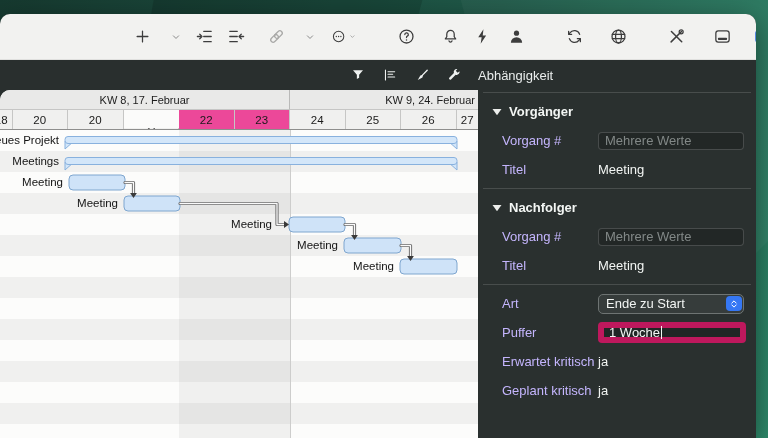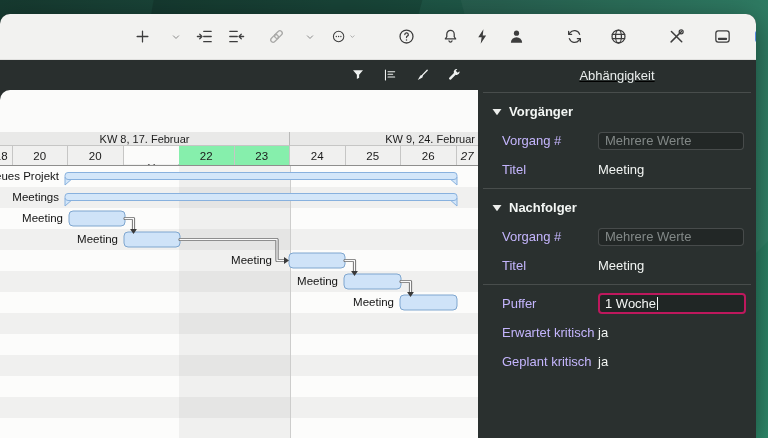--- a/index.html
+++ b/index.html
@@ -29,39 +29,39 @@
   .tbtn.disabled { color:#a9a9a7; }
   .tbtn.active { color:#2e6fe0; }
   .tsep { width:1px; height:16px; background:#d2d2d0; margin:0 3px; }
 
   
   .midband { height:30px; display:flex; background:#292f2e; }
   .view-toolbar { width:478px; display:flex; align-items:center; justify-content:flex-end;
     gap:16px; padding-right:16px; }
   .vbtn { color:#eef1f0; background:none; border:none; display:flex; }
   .vbtn svg { width:16px; height:16px; }
-  .inspector-header { flex:1; display:flex; align-items:center; justify-content:center;text-decoration:underline; }
+  .inspector-header { flex:1; display:flex; align-items:center; justify-content:flex-start; }
   .inspector-title { color:#e9edec; font-size:13px; }
 
   
   .content { display:flex; height:348px; }
 
   .gantt-card { width:478px; background:#fbfbfa; border-radius:10px 0 0 0; overflow:hidden;
     display:flex; flex-direction:column; }
-  .week-row { height:14px; display:flex;margin-top:42px; }
+  .week-row { height:20px; display:flex; }
   .week-cell { background:#e9e9e8; border-right:1px solid #b9b9b8; border-bottom:1px solid #c6c6c5;
     font-size:11px; color:#1c1c1c; display:flex; align-items:center; justify-content:center;
     overflow:hidden; white-space:nowrap; }
   .week-cell.right { justify-content:flex-end; padding-right:3px;text-align:right; }
   .week-cell:last-child { border-right:none; }
   .day-row { height:20px; display:flex; border-bottom:1px solid #8e8e8d; }
   .day-cell { background:#f0f0ef; border-right:1px solid #c6c6c5; font-size:11.5px; color:#1a1a1a;
     display:flex; align-items:center; justify-content:center; overflow:hidden; white-space:nowrap; }
-  .day-cell:last-child { border-right:none;font-style:italic; }
-  .day-cell.weekend { background:#86efac; }
+  .day-cell:last-child { border-right:none; }
+  .day-cell.weekend { background:#ec4899; }
   .day-cell.clipleft span { margin-left:-9px; }
 
   .chart { position:relative; flex:1;
     background:repeating-linear-gradient(180deg,#fcfcfb 0 21px,#f0f0ef 21px 42px); }
   .weekend-band { position:absolute; top:0; bottom:0; background:rgba(100,105,100,.08); }
   .week-divider { position:absolute; top:0; bottom:0; width:1px; background:#cdcdcc; }
   .glabel { position:absolute; height:21px; line-height:21px; width:140px; text-align:right;
     font-size:11.5px; color:#141414; white-space:nowrap; }
   #gantt-svg { position:absolute; left:0; top:0; }
 
@@ -77,21 +77,21 @@
   .ilabel { width:96px; color:#c4b5fd; flex-shrink:0; }
   .ival { color:#f2f5f3; }
   .ph-input { width:146px; height:18px; border:1px solid rgba(255,255,255,.17); border-radius:4px;
     background:rgba(0,0,0,.18); color:#828887; font-size:13px; line-height:16px; padding-left:6px;
     overflow:hidden; white-space:nowrap; }
   .iselect { width:146px; height:20px; border:1px solid #6e7473; border-radius:5px; background:#363c3b;
     display:flex; align-items:center; padding-left:7px; position:relative; color:#f2f5f3; }
   .stepper { position:absolute; right:1.5px; top:1.5px; width:16px; height:15px; border-radius:4px;
     background:#3577f4; display:flex; align-items:center; justify-content:center; color:#fff; }
   .stepper svg { width:10px; height:12px; }
-  .ifocus { width:148px; height:21px; border:2px solid #be185d; border-radius:4px; background:#20
+  .ifocus { width:148px; height:21px; border:6px solid #be185d; border-radius:4px; background:#20
 2625; background:#202625; display:flex; align-items:center; padding-left:5px; color:#f4f7f5; }
   .caret { width:1px; height:13px; background:#f4f7f5; margin-left:1px; }
 </style>
 </head>
 <body>
 
 <div class="screen">
   <div class="facet1"></div>
   <div class="facet2"></div>
 
@@ -369,20 +369,31 @@
               <div class="ph-input">Mehrere Werte</div>
             </div>
             <div class="irow">
               <span class="ilabel">Titel</span>
               <span class="ival">Meeting</span>
             </div>
           </div>
           <div class="isep"></div>
           <div class="isection">
             <div class="irow">
+              <span class="ilabel">Art</span>
+              <div class="iselect">
+                <span>Ende zu Start</span>
+                <span class="stepper">
+                  <svg viewBox="0 0 16 16" fill="none" stroke="currentColor" stroke-width="1.6" stroke-linecap="round" stroke-linejoin="round">
+                    <path d="M4.5 6.5l3.5-3.5 3.5 3.5M4.5 9.5l3.5 3.5 3.5-3.5"></path>
+                  </svg>
+                </span>
+              </div>
+            </div>
+            <div class="irow">
               <span class="ilabel">Puffer</span>
               <div class="ifocus">
                 <span>1 Woche</span>
                 <span class="caret"></span>
               </div>
             </div>
             <div class="irow">
               <span class="ilabel">Erwartet kritisch</span>
               <span class="ival">ja</span>
             </div>

